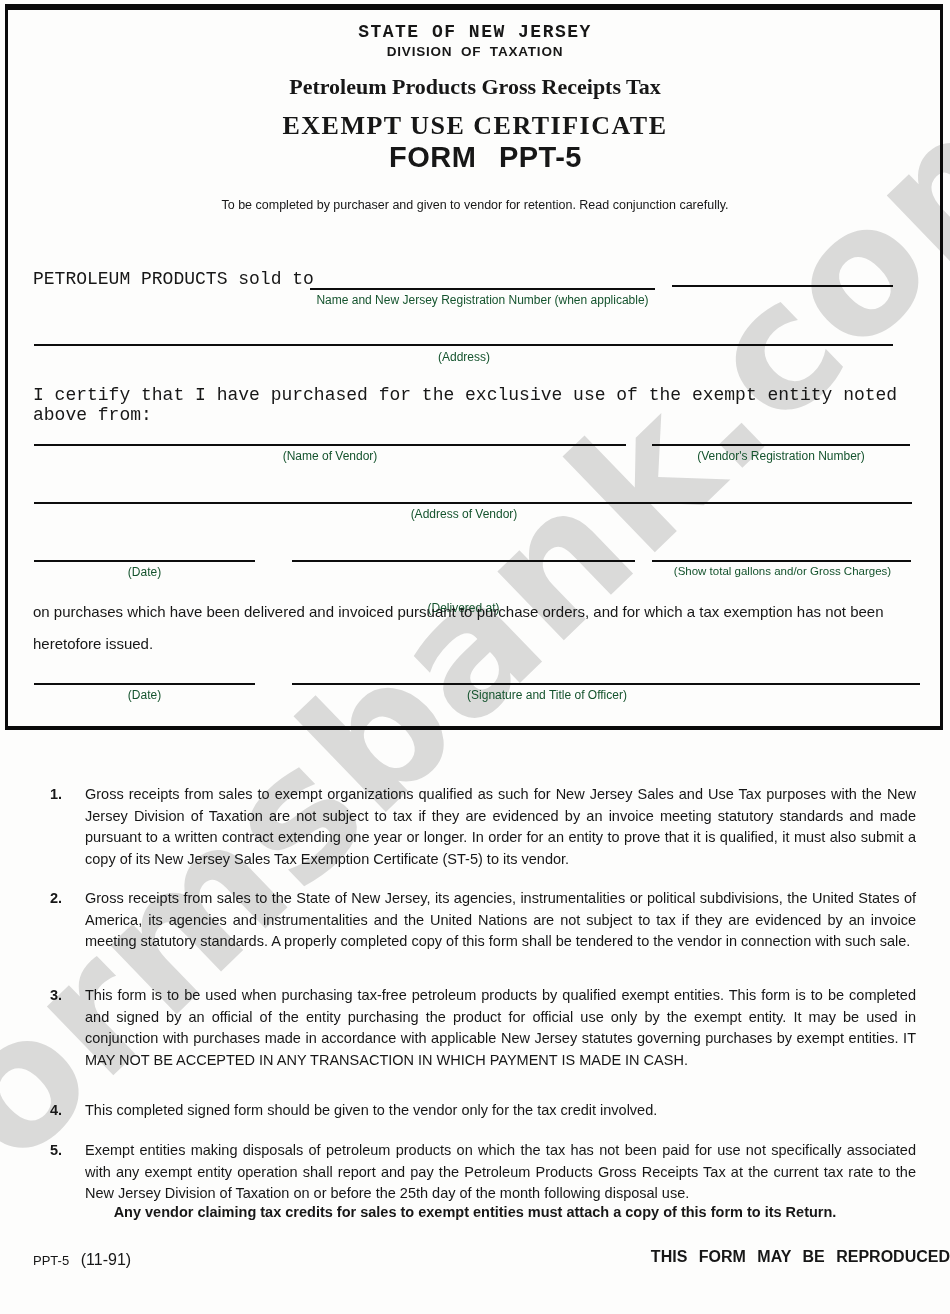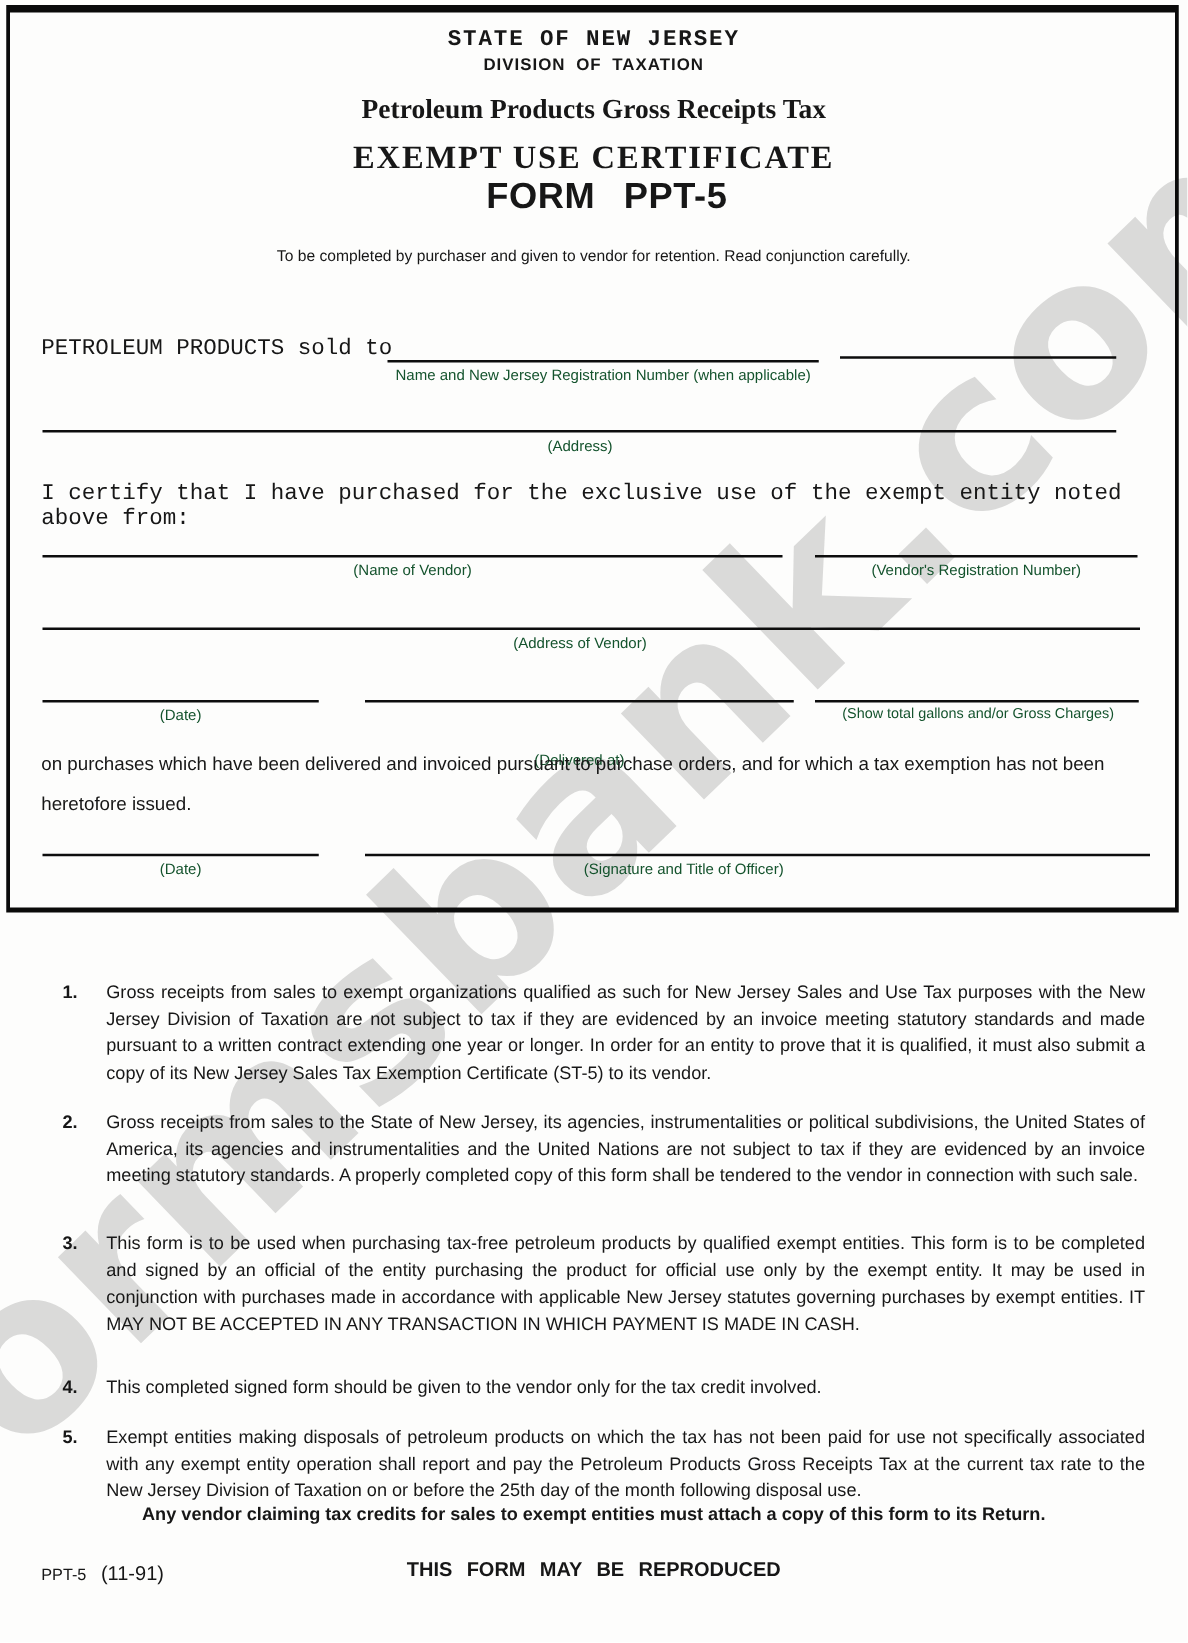--- a/index.html
+++ b/index.html
@@ -60,21 +60,21 @@
 
   .notice {
     position: absolute; left: 0; top: 1204px; width: 950px;
     text-align: center; font-weight: bold; font-size: 14.5px;
   }
   .footer-id { position: absolute; left: 33px; top: 1251px; font-size: 13px; }
   .footer-id .rev { font-weight: normal; font-size: 16px; margin-left: 8px; }
   .footer-id .num { font-weight: normal; }
   .footer-repro {
     position: absolute; left: 0; top: 1248px; width: 950px;
-    text-align: center; font-weight: bold; font-size: 16px; word-spacing: 7px;
+    text-align: right; font-weight: bold; font-size: 16px; word-spacing: 7px;
   }
 </style>
 </head>
 <body>
 
 <div class="page">
 
   <div class="watermark">formsbank.com</div>
 
   <div class="content">

